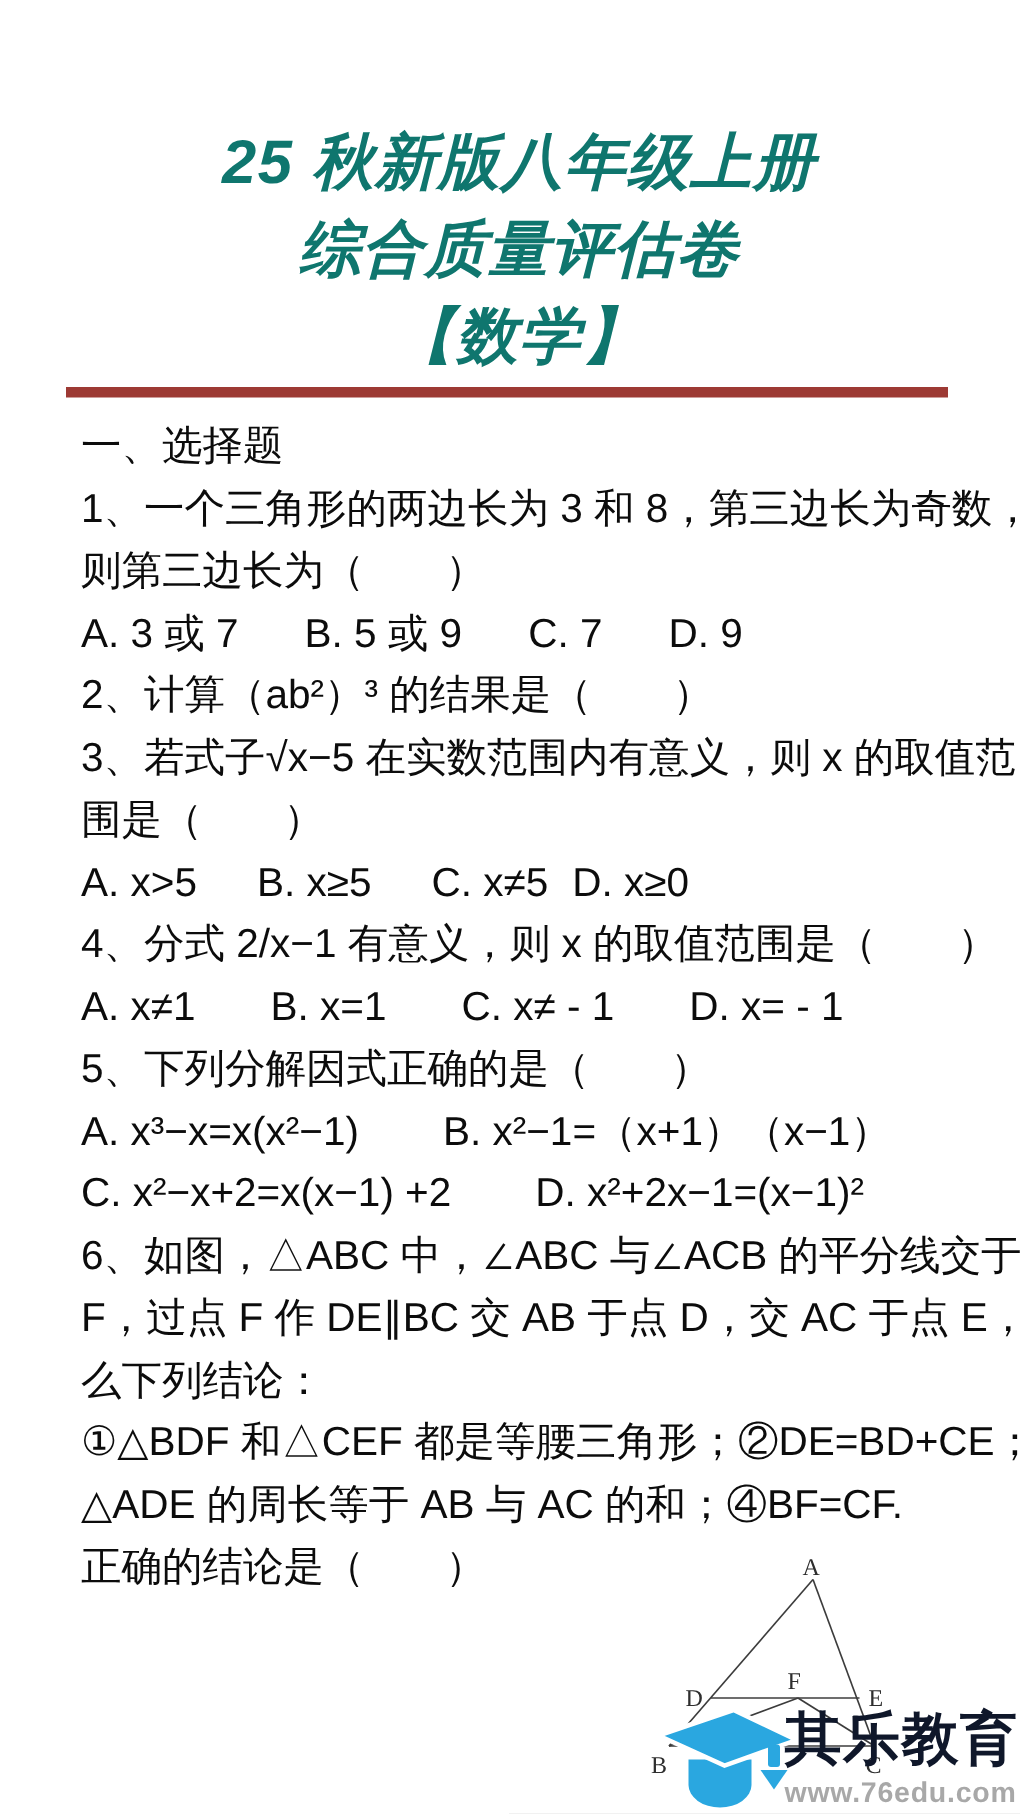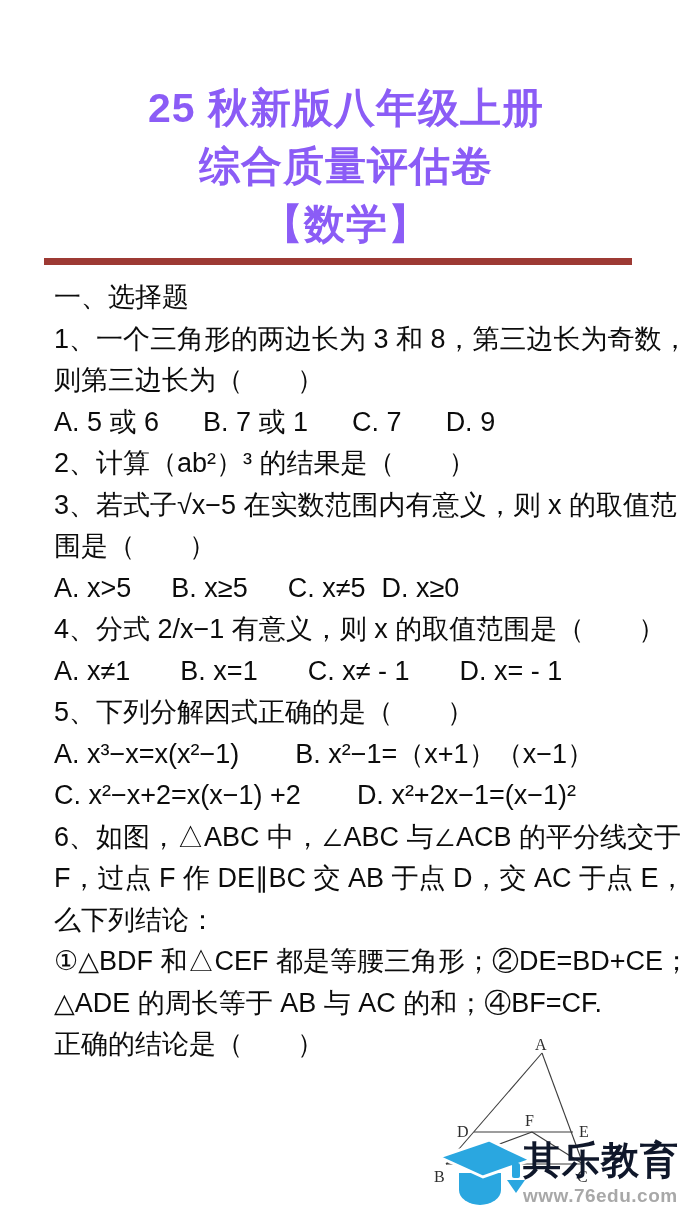--- a/index.html
+++ b/index.html
@@ -4,21 +4,21 @@
 <style>
   html,body { margin:0; padding:0; background:#e8e8e8; }
   .page {
     position:relative; width:680px; height:1209px; margin:0 auto;
     background:#ffffff; overflow:hidden;
     font-family:"Liberation Sans", sans-serif; color:#0c0c0c;
   }
   .title-block {
     position:absolute; top:79px; left:12px; right:0;
     text-align:center; font-weight:800; font-size:41px; line-height:58px;
-    color:#8b5cf6; letter-spacing:1px;
+    color:#0f766e; letter-spacing:1px;font-style:italic;
   }
   .divider-rule {
     position:absolute; left:44px; top:258px; width:588px; height:7px;
     background:#9d3a34;
   }
   .content {
     position:absolute; left:54px; top:277px; width:600px;
     font-size:27px; font-weight:400;
   }
   .line { line-height:41.5px; white-space:pre; }
@@ -52,21 +52,21 @@
     <div>【数学】</div>
   </div>
 
   <div class="divider-rule" style="background: rgb(157, 58, 52);"></div>
 
   <div class="content">
     <div class="line">一、选择题</div>
     <div id="questions">
         <div class="line">1、一个三角形的两边长为 3 和 8，第三边长为奇数，</div>
         <div class="line">则第三边长为（　　）</div>
-        <div class="line options-row"><span class="opt" style="margin-right: 44px;">A. 5 或 6</span><span class="opt" style="margin-right: 44px;">B. 7 或 1</span><span class="opt" style="margin-right: 44px;">C. 7</span><span class="opt">D. 9</span></div>
+        <div class="line options-row"><span class="opt" style="margin-right: 44px;">A. 3 或 7</span><span class="opt" style="margin-right: 44px;">B. 5 或 9</span><span class="opt" style="margin-right: 44px;">C. 7</span><span class="opt">D. 9</span></div>
         <div class="line">2、计算（ab²）³ 的结果是（　　）</div>
         <div class="line">3、若式子√x−5 在实数范围内有意义，则 x 的取值范</div>
         <div class="line">围是（　　）</div>
         <div class="line options-row"><span class="opt" style="margin-right: 40px;">A. x&gt;5</span><span class="opt" style="margin-right: 40px;">B. x≥5</span><span class="opt" style="margin-right: 16px;">C. x≠5</span><span class="opt">D. x≥0</span></div>
         <div class="line">4、分式 2/x−1 有意义，则 x 的取值范围是（　　）</div>
         <div class="line options-row"><span class="opt" style="margin-right: 50px;">A. x≠1</span><span class="opt" style="margin-right: 50px;">B. x=1</span><span class="opt" style="margin-right: 50px;">C. x≠ - 1</span><span class="opt">D. x= - 1</span></div>
         <div class="line">5、下列分解因式正确的是（　　）</div>
         <div class="line options-row"><span class="opt" style="margin-right: 56px;">A. x³−x=x(x²−1)</span><span class="opt">B. x²−1=（x+1）（x−1）</span></div>
         <div class="line options-row"><span class="opt" style="margin-right: 56px;">C. x²−x+2=x(x−1) +2</span><span class="opt">D. x²+2x−1=(x−1)²</span></div>
         <div class="line">6、如图，△ABC 中，∠ABC 与∠ACB 的平分线交于点</div>

